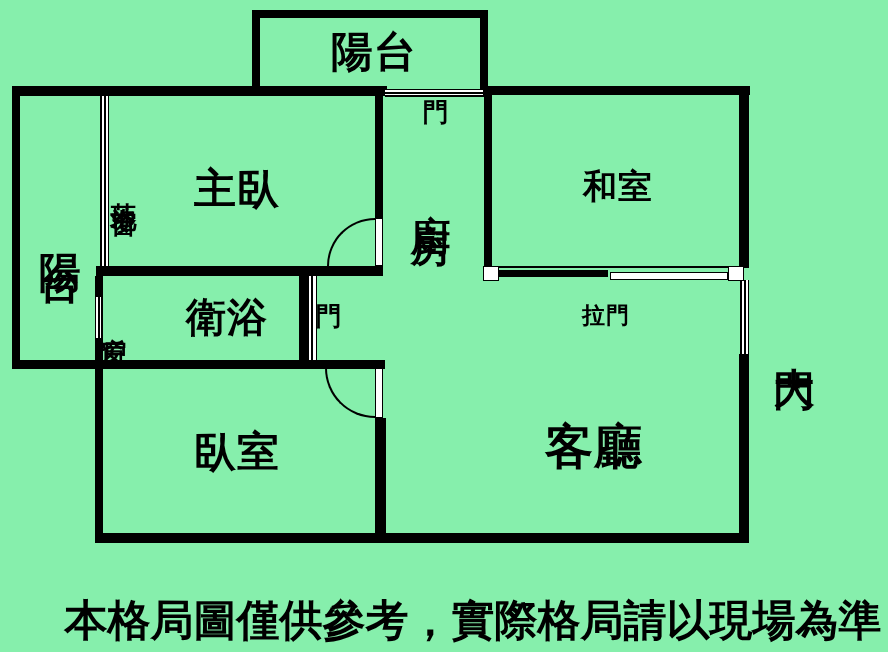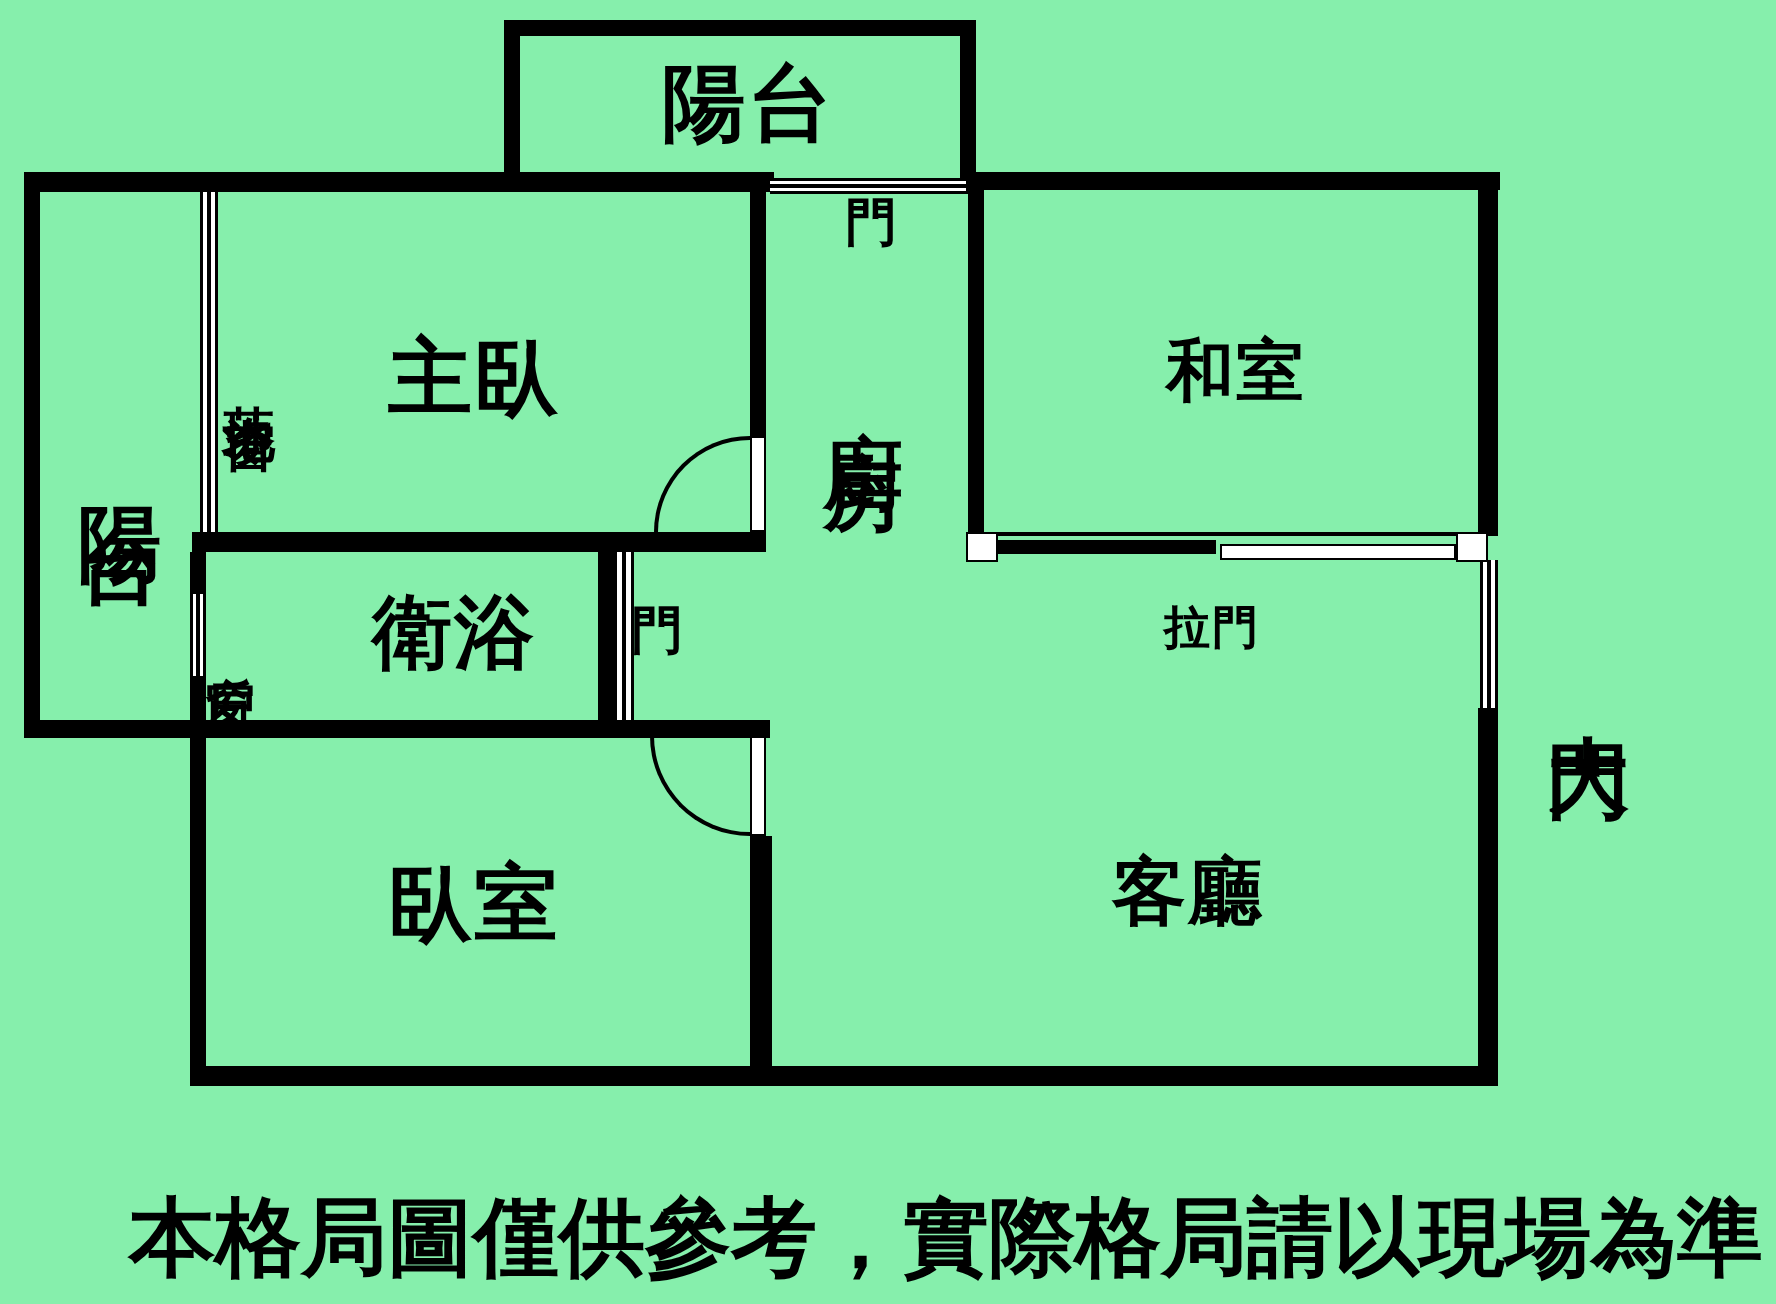--- a/index.html
+++ b/index.html
@@ -84,16 +84,16 @@
   <div class="lbl" style="left:237px;top:189px;font-size:42px;">主臥</div>
   <div class="vlbl" style="left:60px;top:227px;font-size:42px;letter-spacing:7px;">陽台</div>
   <div class="vlbl" style="left:431px;top:192px;font-size:40px;letter-spacing:10px;">廚房</div>
   <div class="lbl" style="left:618px;top:186px;font-size:34px;">和室</div>
   <div class="vlbl" style="left:114px;top:317px;font-size:26px;">窗戶</div>
   <div class="lbl" style="left:227px;top:317px;font-size:40px;text-align:center;">衛浴</div>
   <div class="lbl" style="left:329px;top:316px;font-size:26px;">門</div>
   <div class="lbl" style="left:606px;top:296px;font-size:23px;margin-top:19px;">拉門</div>
   <div class="vlbl" style="left:794px;top:340px;font-size:41px;letter-spacing:6px;">大門</div>
   <div class="lbl" style="left:237px;top:452px;font-size:42px;">臥室</div>
-  <div class="lbl" style="left:594px;top:446px;font-size:37px;">客廳</div>
+  <div class="lbl" style="left:594px;top:446px;font-size:48px;">客廳</div>
 
   <div class="lbl" style="left:445px;top:620px;font-size:43px;letter-spacing:0;margin-left:28px;">本格局圖僅供參考，實際格局請以現場為準</div>
 </div>
 
 </body></html>

